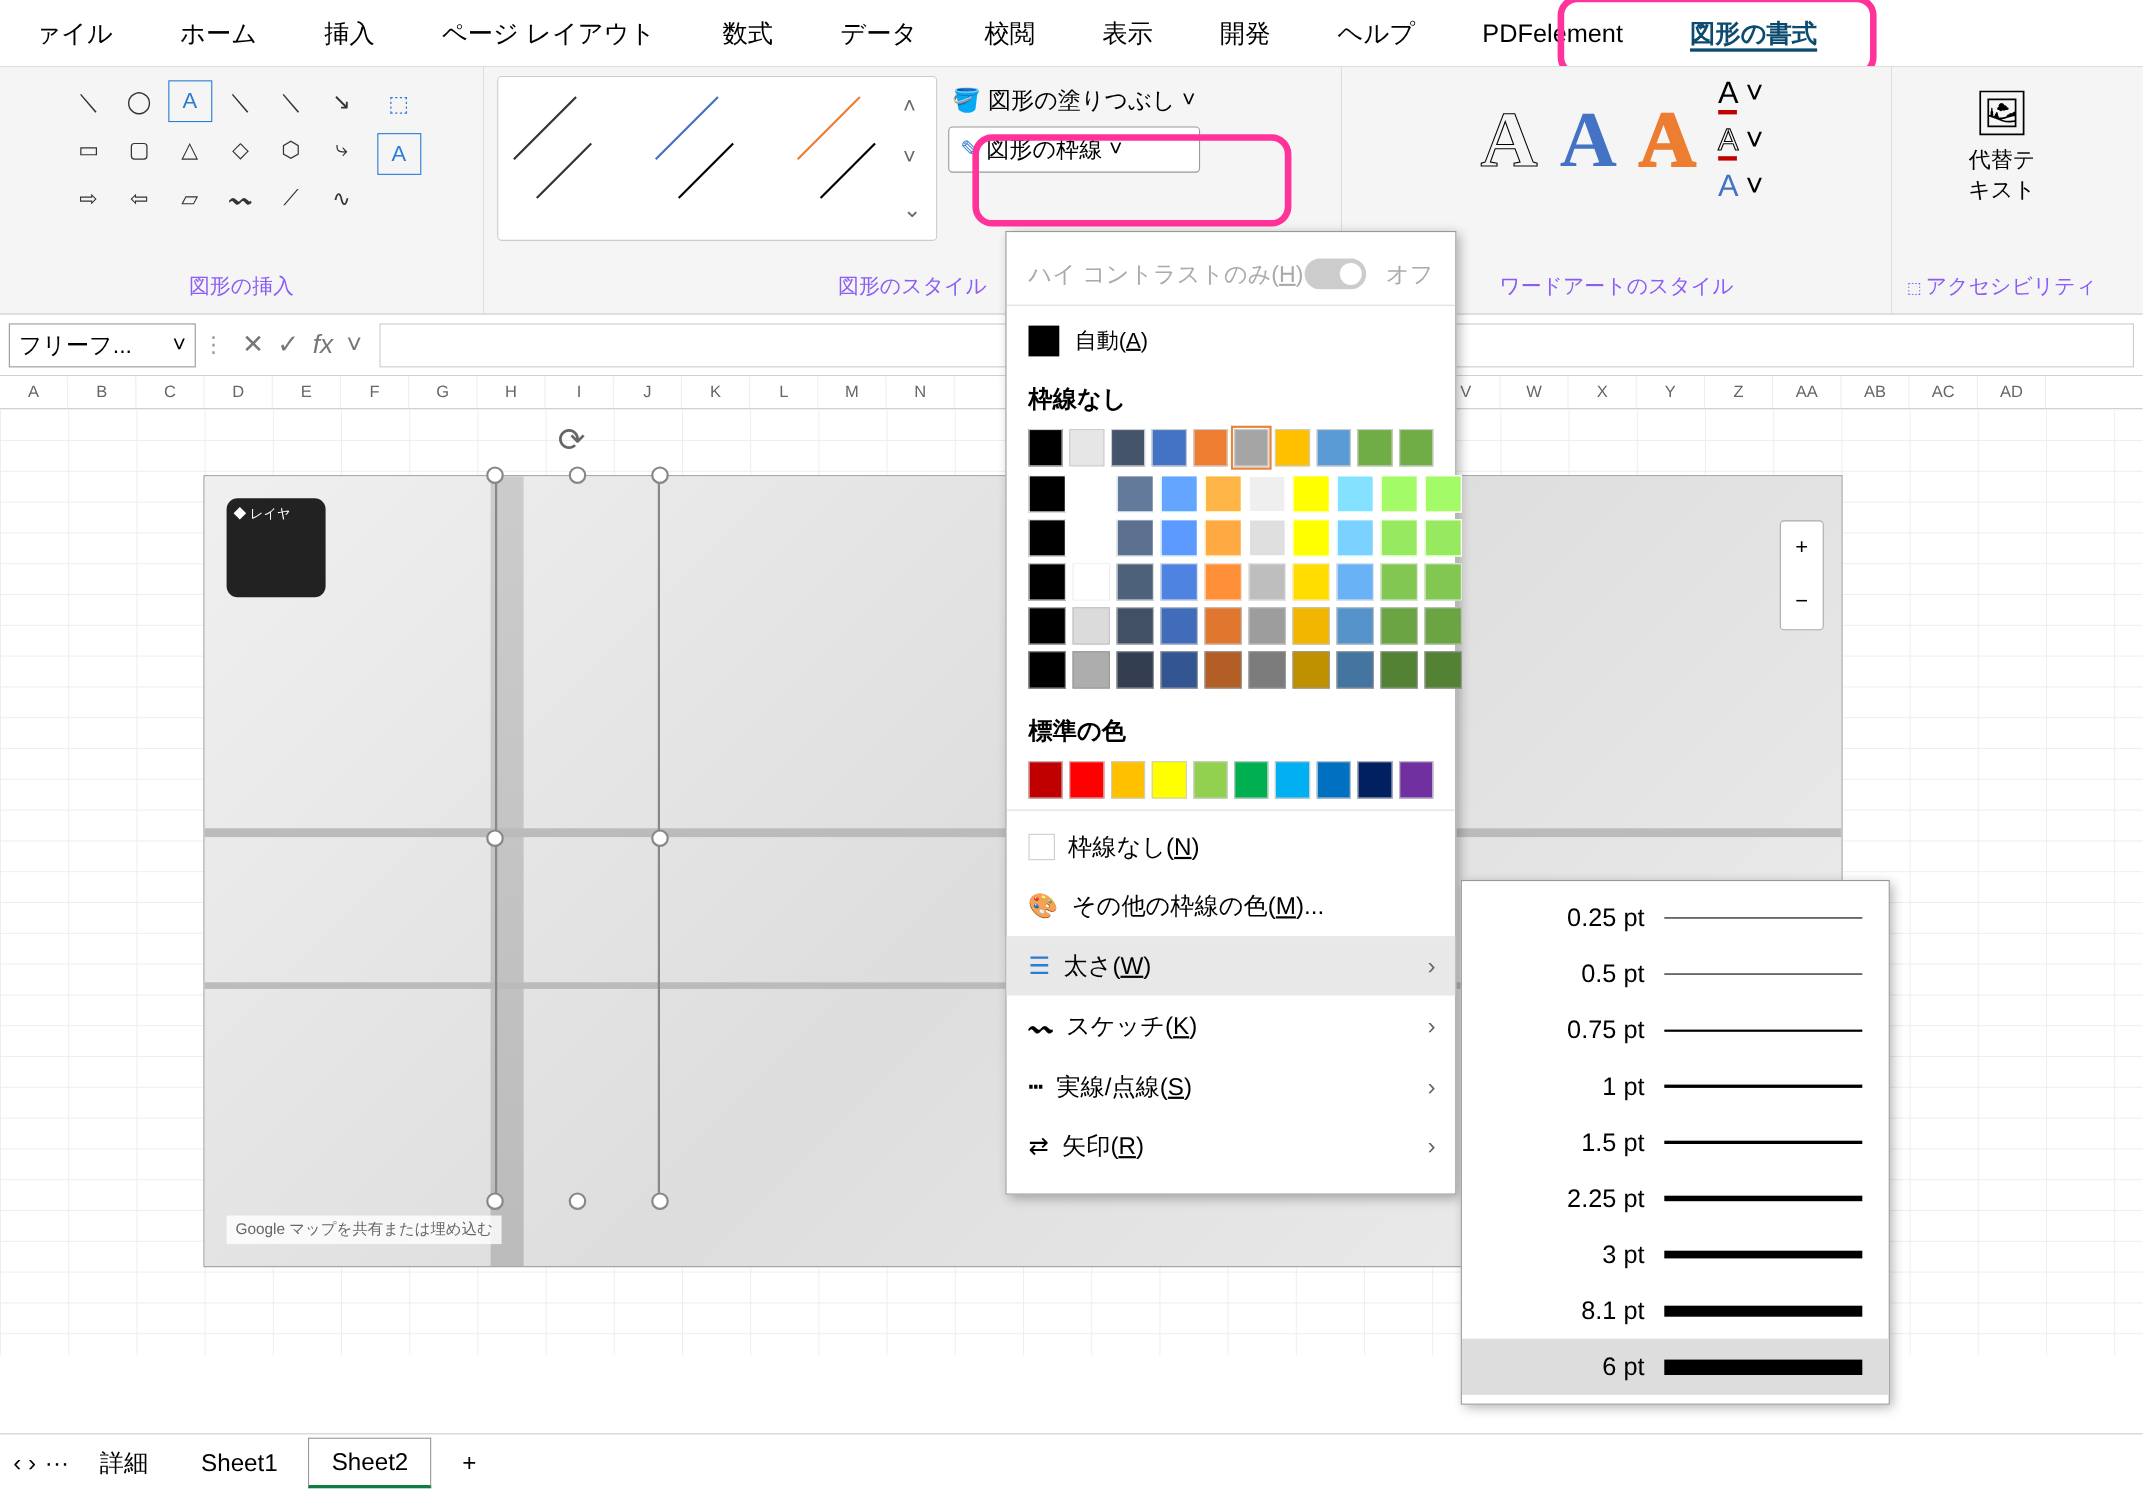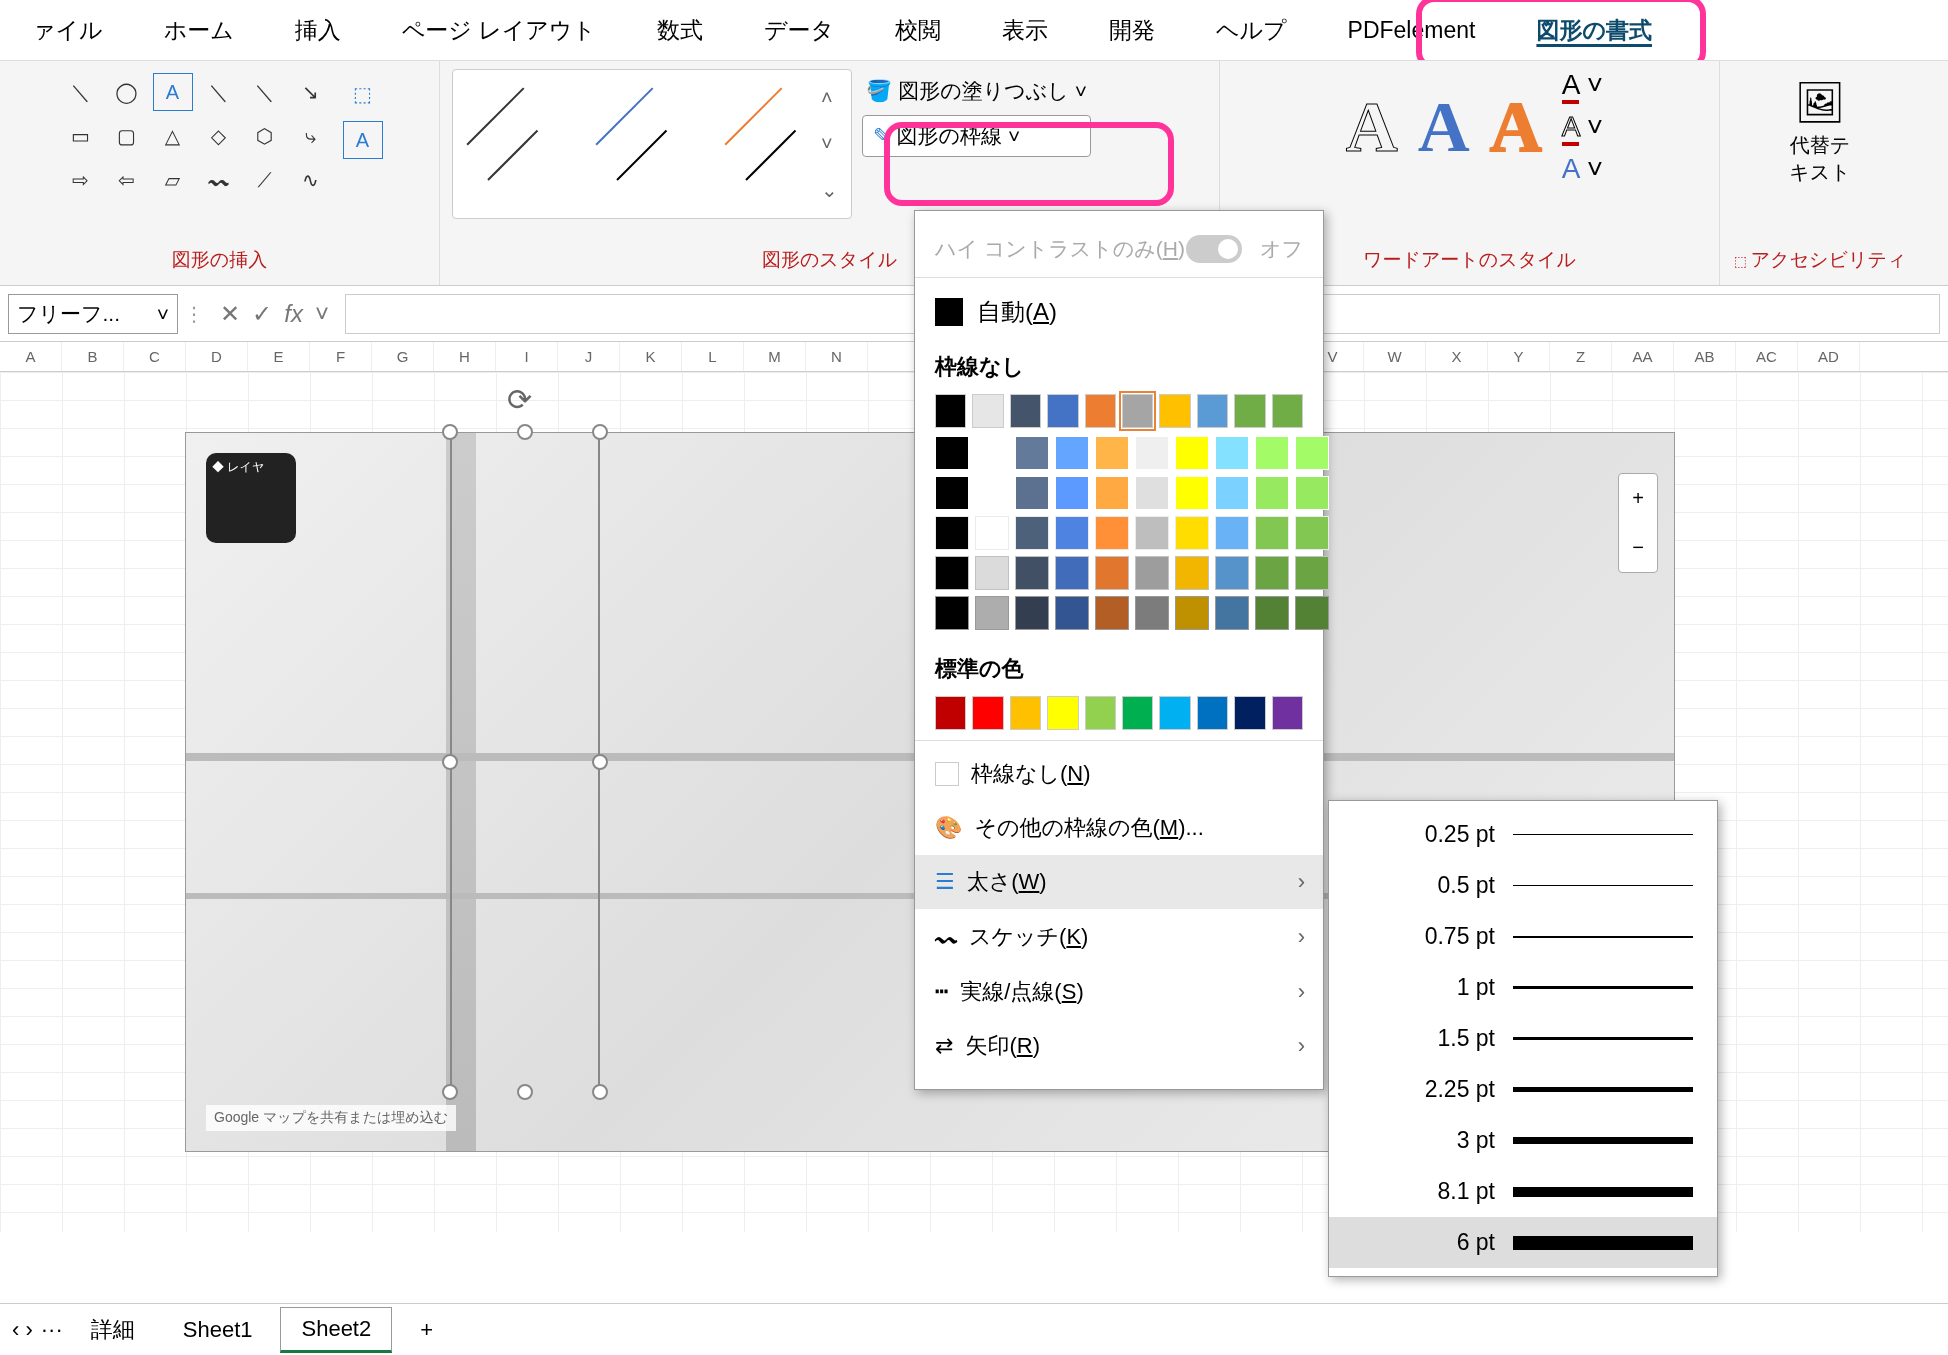--- a/index.html
+++ b/index.html
@@ -3,21 +3,21 @@
 <meta charset="utf-8">
 <style>
 *{margin:0;padding:0;box-sizing:border-box;font-family:"Yu Gothic UI","Meiryo",sans-serif}
 body{background:#fff;overflow:hidden;width:1948px;height:1355px;font-size:20px}
 .ribbon-tabs{display:flex;align-items:center;height:60px;background:#fff;padding-left:8px;gap:13px}
 .ribbon-tabs .tab{padding:10px 24px;cursor:pointer;font-size:23px}
 .ribbon-tabs .tab.active{color:#0c4a6e;font-weight:700;text-decoration:underline;text-underline-offset:6px;text-decoration-thickness:3px}
 .highlight-pink{border:6px solid #ff3399;border-radius:18px;position:absolute}
 .ribbon-body{background:#f5f5f5;height:226px;border-top:1px solid #ddd;border-bottom:1px solid #ccc;display:flex;position:relative}
 .rg{border-right:1px solid #ddd;padding:8px 12px;display:flex;flex-direction:column;align-items:center;justify-content:space-between;height:100%}
-.rg-label{font-size:19px;color:#b91c1c;padding-bottom:4px}
+.rg-label{font-size:19px;color:#8b5cf6;padding-bottom:4px}
 .shape-gallery{display:grid;grid-template-columns:repeat(6,40px);grid-auto-rows:38px;gap:6px;padding:4px}
 .shape-gallery .s{display:flex;align-items:center;justify-content:center;color:#333}
 .shape-side{display:flex;flex-direction:column;gap:8px;margin-left:8px;padding-top:6px}
 .shape-side .sb{width:40px;height:38px;display:flex;align-items:center;justify-content:center;border:1px solid transparent}
 .style-gallery{display:flex;gap:8px;padding:10px;height:150px;width:400px;background:#fff;border:1px solid #ccc;border-radius:4px;align-items:center;justify-content:space-around;position:relative}
 .style-gallery .line{width:90px;height:90px;position:relative}
 .style-gallery .line::before{content:"";position:absolute;left:10px;top:80px;right:10px;bottom:10px;border-top:2px solid;transform:rotate(-45deg);transform-origin:left}
 .outline-btn{display:flex;align-items:center;gap:6px;background:#fff;border:1px solid #999;border-radius:4px;padding:6px 10px;font-size:21px;cursor:pointer}
 .fill-btn{display:flex;align-items:center;gap:6px;font-size:21px;padding:4px}
 .wa-gallery{display:flex;gap:20px;align-items:center;padding:10px}
@@ -33,21 +33,21 @@
 .map-img{position:absolute;left:185px;top:60px;width:1490px;height:720px;background:#e8e8e8;border:1px solid #999}
 .map-inner{position:absolute;inset:0;background:linear-gradient(135deg,#f0f0f0 0%,#ddd 50%,#eee 100%)}
 .road{position:absolute;background:#bbb}
 .sel-rect{position:absolute;left:450px;top:60px;width:150px;height:660px;border:none}
 .handle{position:absolute;width:16px;height:16px;background:#fff;border:2px solid #888;border-radius:50%}
 .dropdown{position:absolute;background:#fff;border:1px solid #999;box-shadow:3px 3px 10px rgba(0,0,0,.3);z-index:100}
 .color-dd{left:914px;top:210px;width:410px;padding:16px 0}
 .contrast-toggle{padding:8px 20px;color:#aaa;font-size:21px;display:flex;justify-content:space-between;align-items:center}
 .toggle{width:56px;height:28px;background:#ccc;border-radius:14px;position:relative}
 .toggle::after{content:"";position:absolute;right:4px;top:4px;width:20px;height:20px;background:#fff;border-radius:50%}
-.auto-row{display:flex;align-items:center;gap:14px;padding:12px 20px;font-size:24px}
+.auto-row{display:flex;gap:14px;padding:12px 20px;font-size:20px}
 .auto-row .sw{width:28px;height:28px;background:#000}
 .sec-title{font-weight:700;padding:12px 20px 8px;font-size:22px}
 .color-row{display:flex;gap:6px;padding:4px 20px}
 .color-sw{width:34px;height:34px;border:1px solid #ccc;cursor:pointer}
 .color-sw.sel{outline:2px solid #e8833a;outline-offset:1px}
 .shade-grid{display:grid;grid-template-columns:repeat(10,34px);gap:6px;padding:4px 20px 12px}
 .menu-item{display:flex;align-items:center;gap:12px;padding:12px 20px;font-size:22px;cursor:pointer;position:relative}
 .menu-item .arrow{position:absolute;right:18px;color:#666}
 .menu-item.hl{background:#e8e8e8}
 .width-dd{left:1328px;top:800px;width:390px;padding:8px 0}

